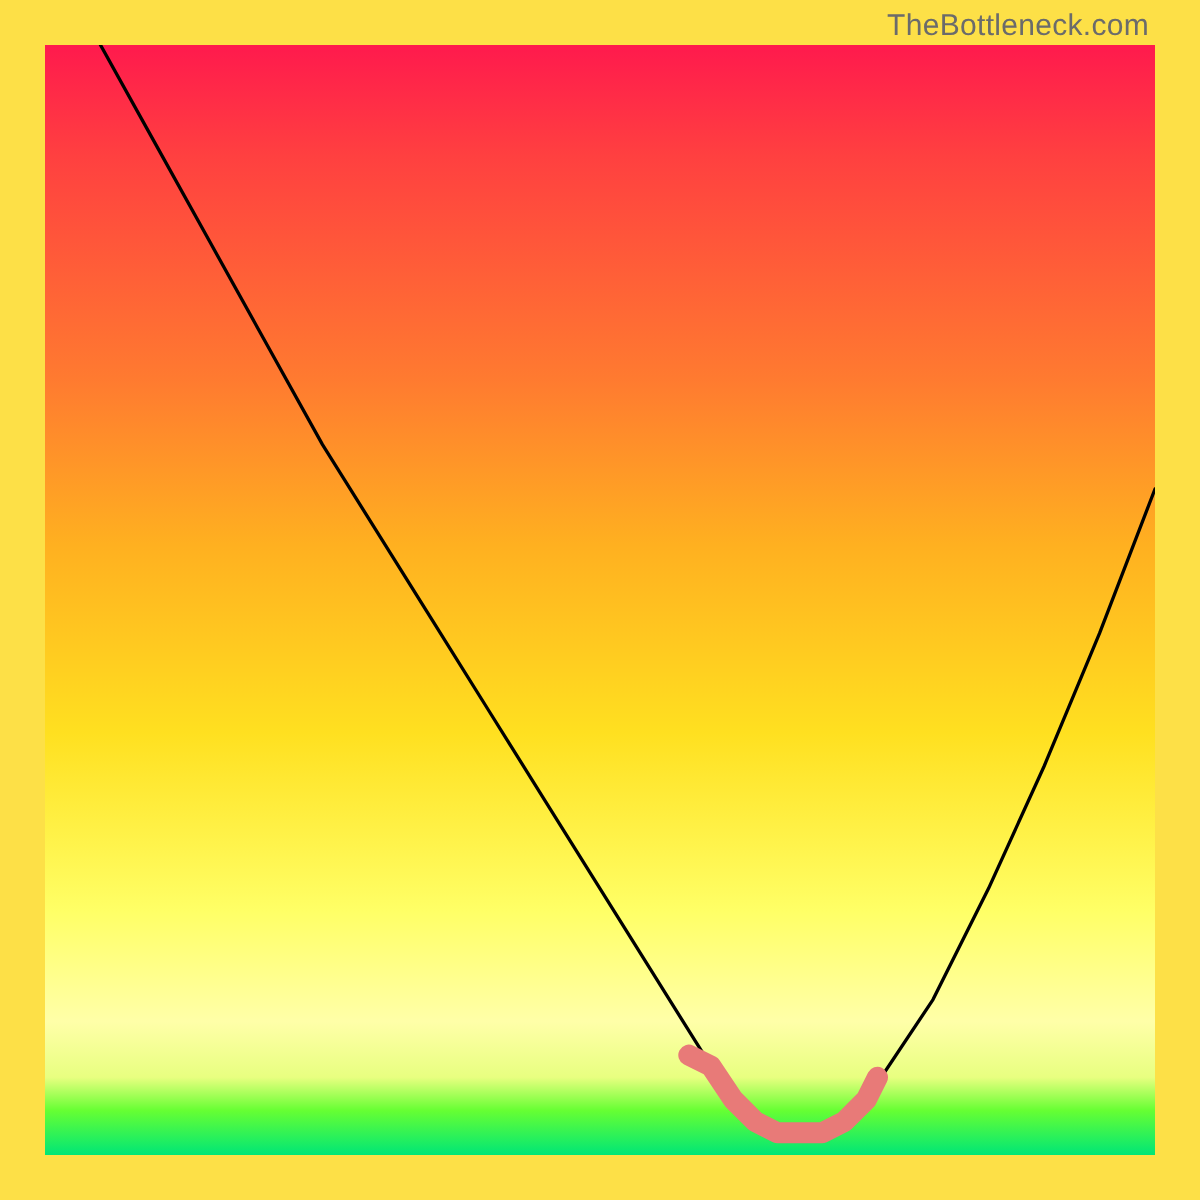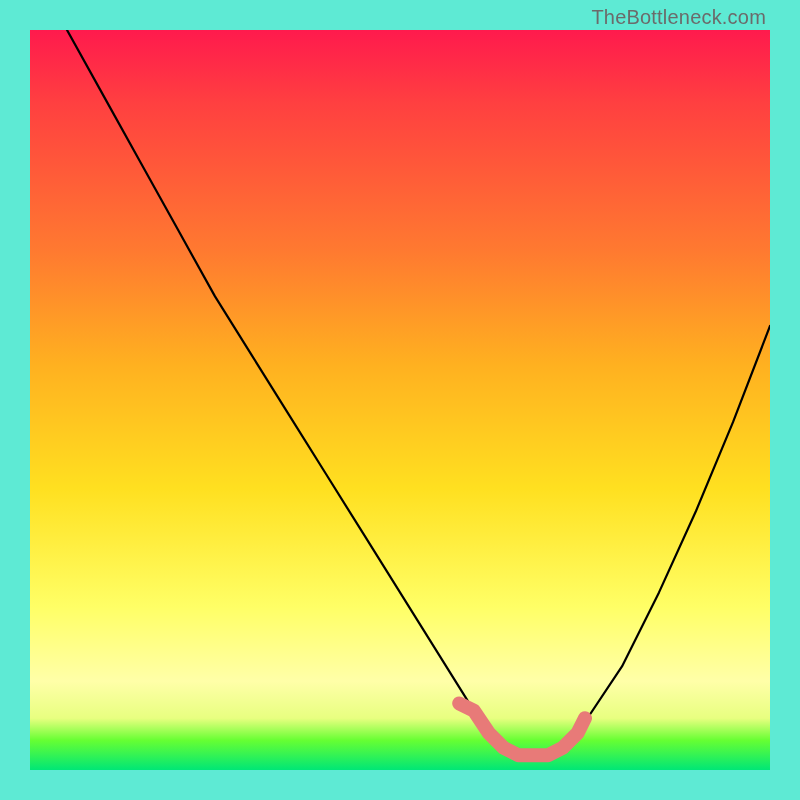--- a/index.html
+++ b/index.html
@@ -7,21 +7,21 @@
     padding: 0;
     width: 800px;
     height: 800px;
     background: #000;
     overflow: hidden;
   }
   .frame {
     position: relative;
     width: 800px;
     height: 800px;
-    background: #5eead4;
+    background: #fde047;
   }
   .plot-area {
     position: absolute;
     left: 30px;
     top: 30px;
     width: 740px;
     height: 740px;
     
     background: linear-gradient(
       to bottom,

